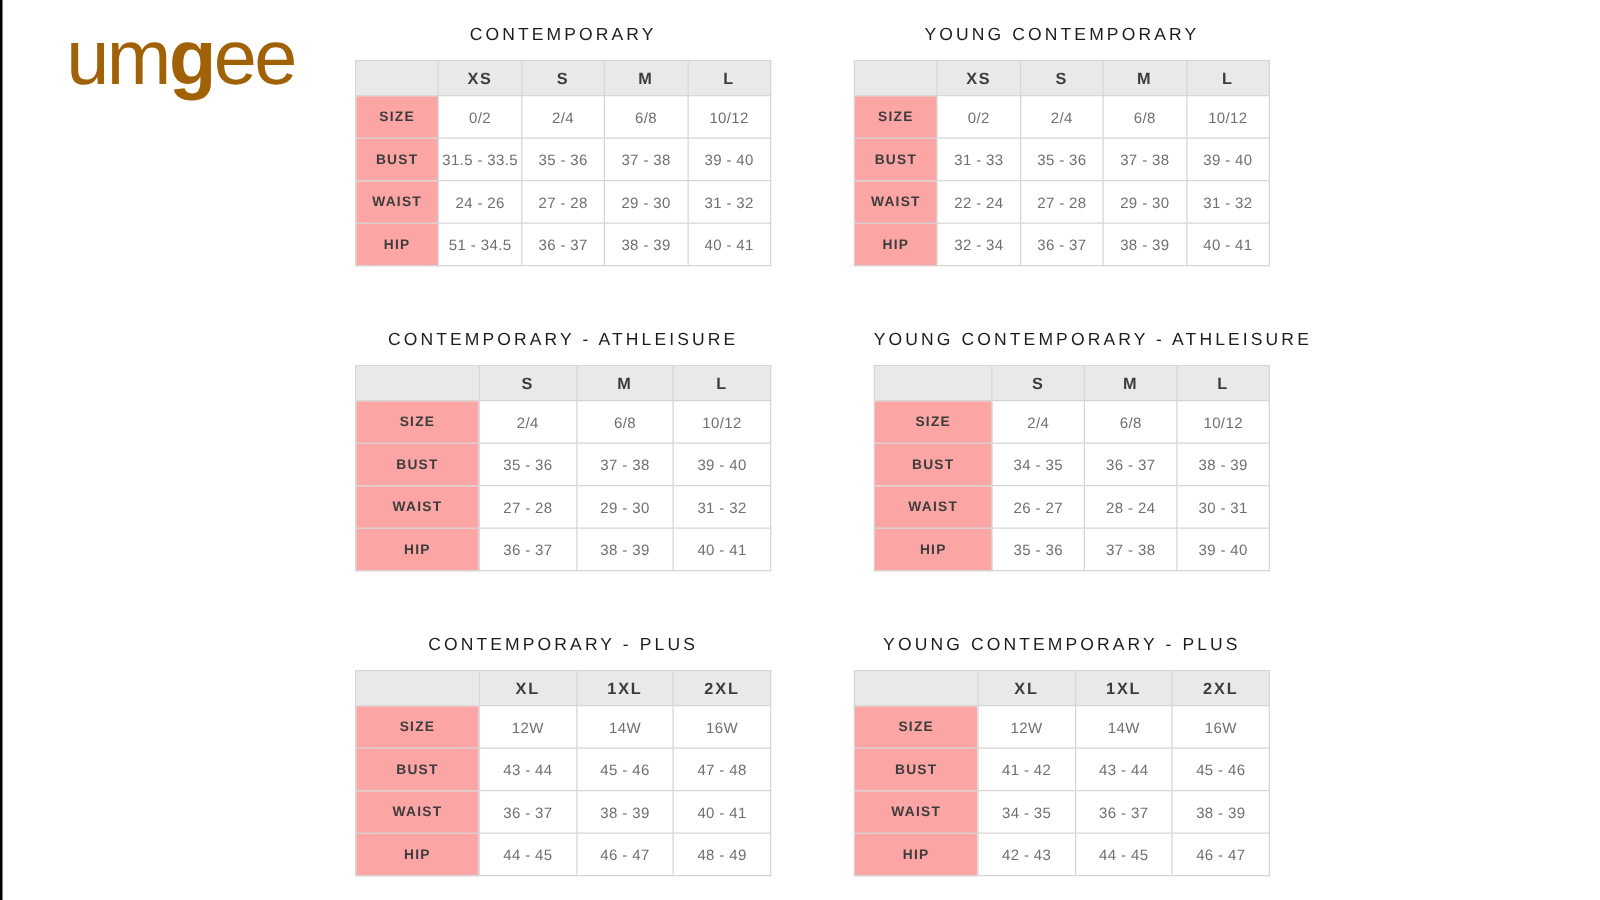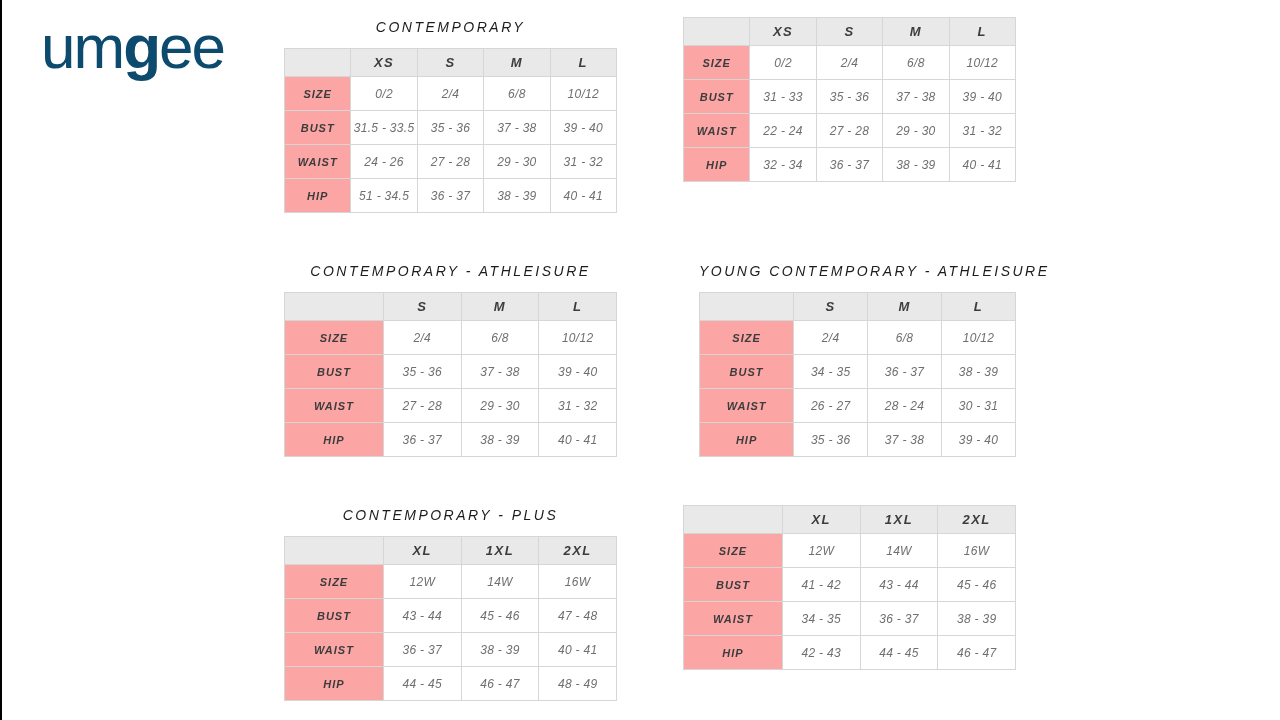--- a/index.html
+++ b/index.html
@@ -11,27 +11,27 @@
   body{
     position:relative;
     background:var(--page_bg);
     font-family:"Liberation Sans", sans-serif;
   }
   .edge-bar{
     position:absolute;left:0;top:0;width:2px;height:720px;
     background:var(--edge_bar);
   }
   .logo{
-    position:absolute;left:41px;top:16px;
+    position:absolute;left:53px;top:16px;
     font-size:62px;line-height:62px;letter-spacing:-2px;
-    color:#0c4a6e;white-space:nowrap;
+    color:#a16207;white-space:nowrap;
   }
   .logo .bold{font-weight:bold;}
   .table-group{
-    position:absolute;width:333px;font-style:italic;
+    position:absolute;width:333px;
   }
   .table-title{
     height:20px;line-height:20px;margin-bottom:11px;
     text-align:center;white-space:nowrap;
     font-size:14px;letter-spacing:2.5px;color:var(--title_text);
   }
   table.size-table{
     width:100%;border-collapse:collapse;table-layout:fixed;
   }
   table.size-table th, table.size-table td{
@@ -116,20 +116,21 @@
             <td class="value">36 - 37</td>
             <td class="value">38 - 39</td>
             <td class="value">40 - 41</td>
           </tr>
         </tbody>
       </table>
     </div>
 </div>
 
 <div id="g1" class="table-group">
+  <div class="table-title">YOUNG CONTEMPORARY</div>
   <div>
       <table class="size-table">
         <colgroup>
           <col style="width: 20%;">
           <col style="width: 20%;">
           <col style="width: 20%;">
           <col style="width: 20%;">
           <col style="width: 20%;">
         </colgroup>
         <thead>
@@ -313,20 +314,21 @@
             <td class="value">44 - 45</td>
             <td class="value">46 - 47</td>
             <td class="value">48 - 49</td>
           </tr>
         </tbody>
       </table>
     </div>
 </div>
 
 <div id="g5" class="table-group">
+  <div class="table-title">YOUNG CONTEMPORARY - PLUS</div>
   <div>
       <table class="size-table">
         <colgroup>
           <col style="width: 29.8%;">
           <col style="width: 23.4%;">
           <col style="width: 23.4%;">
           <col style="width: 23.4%;">
         </colgroup>
         <thead>
           <tr>

